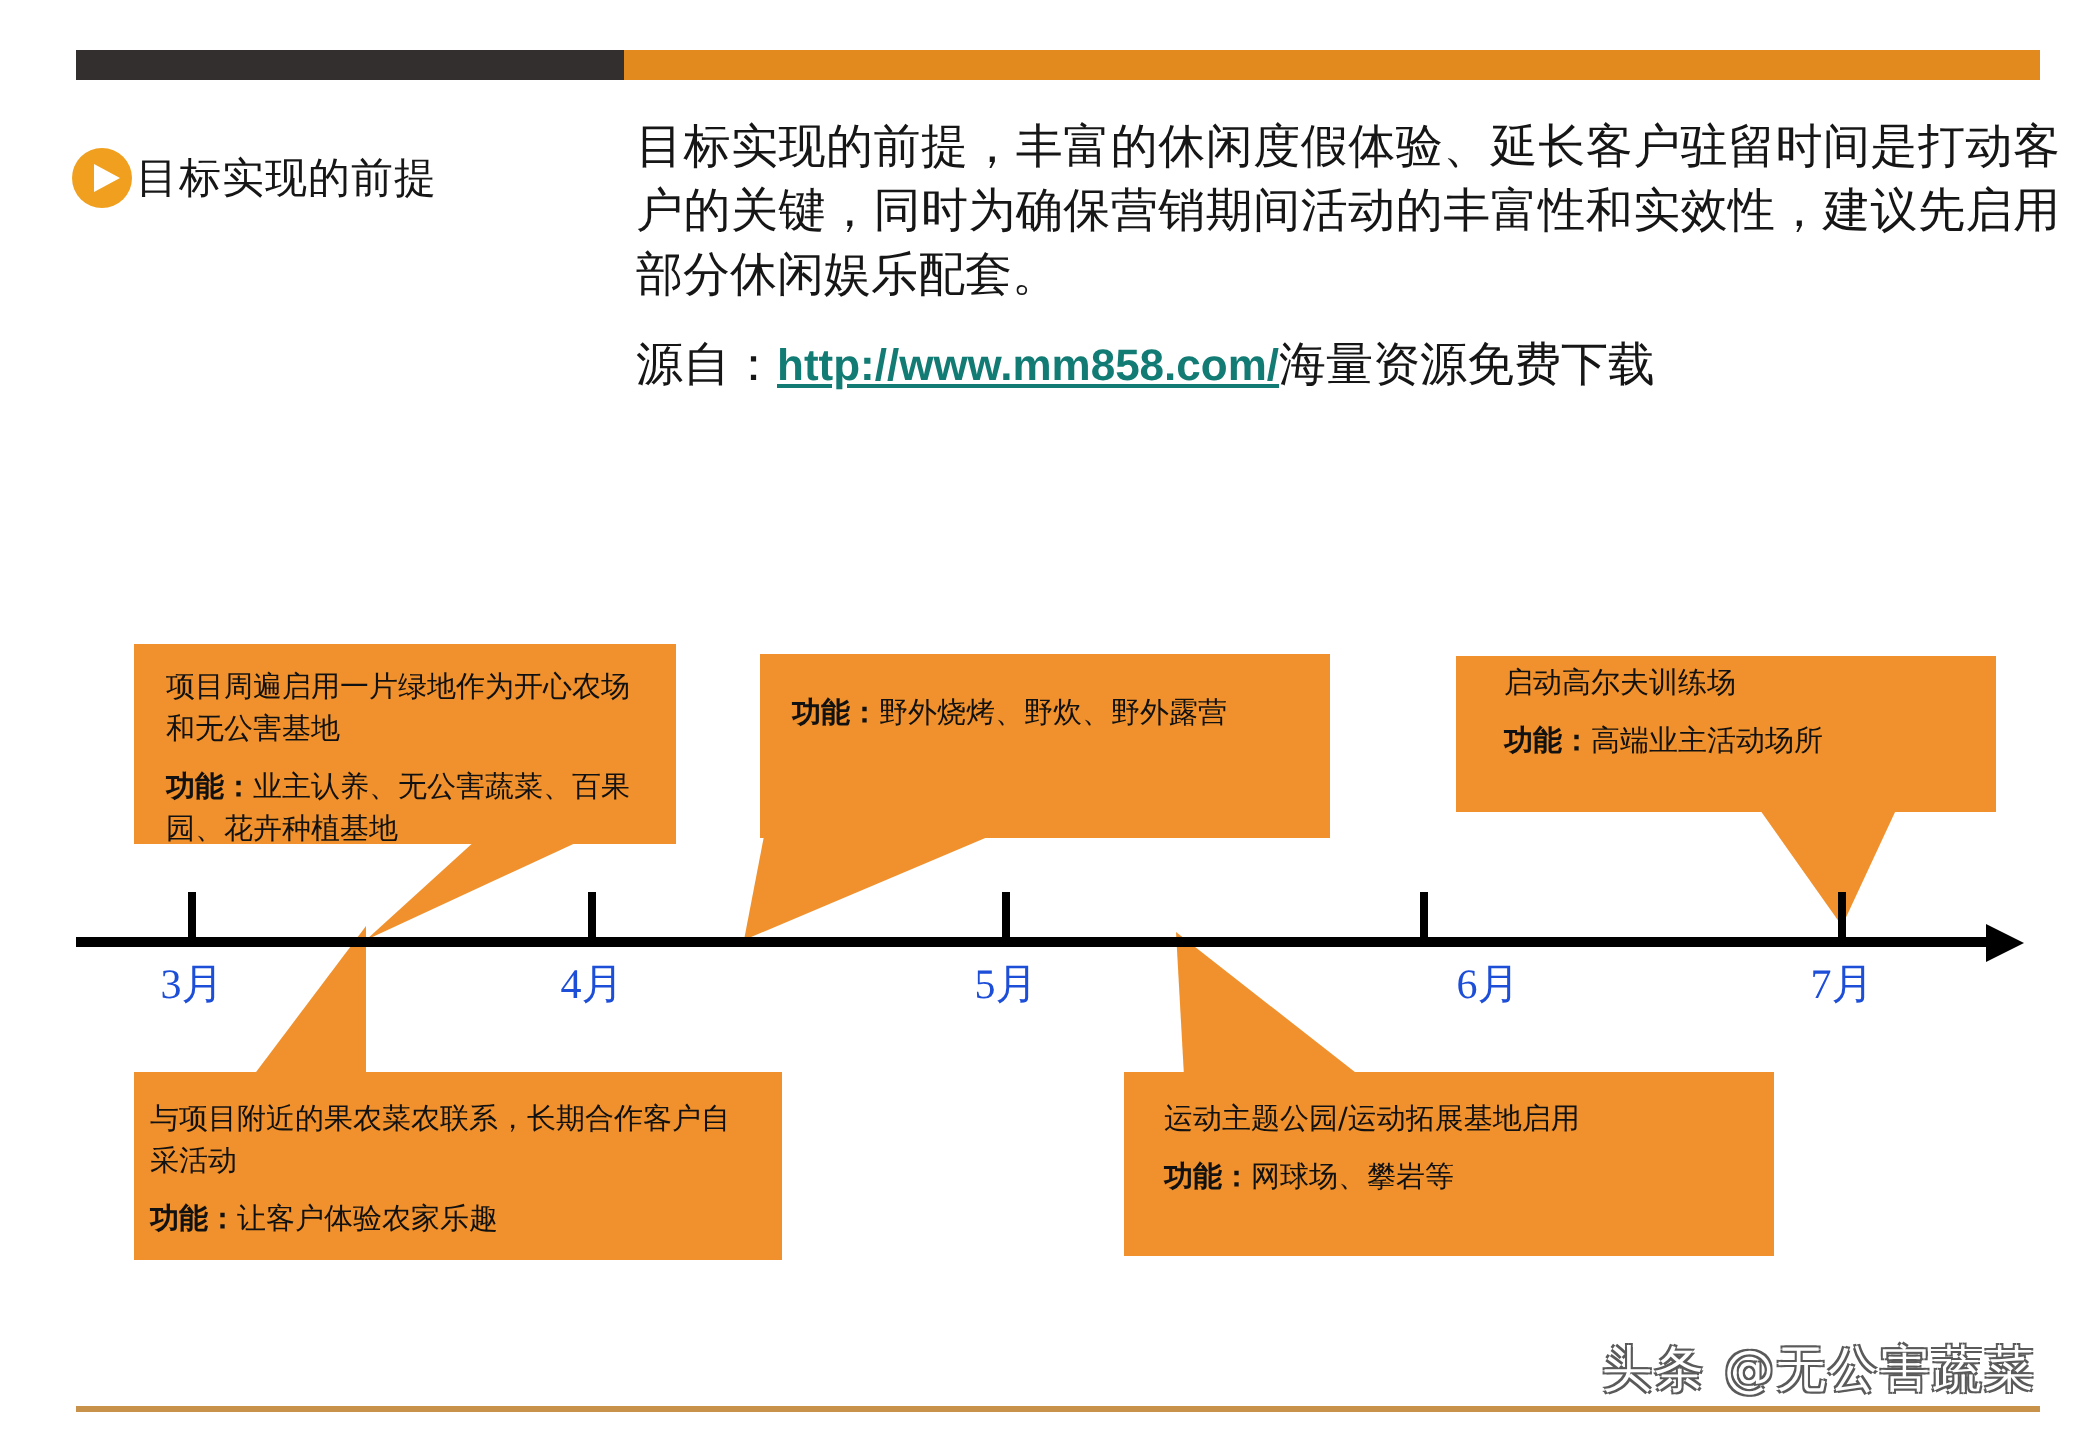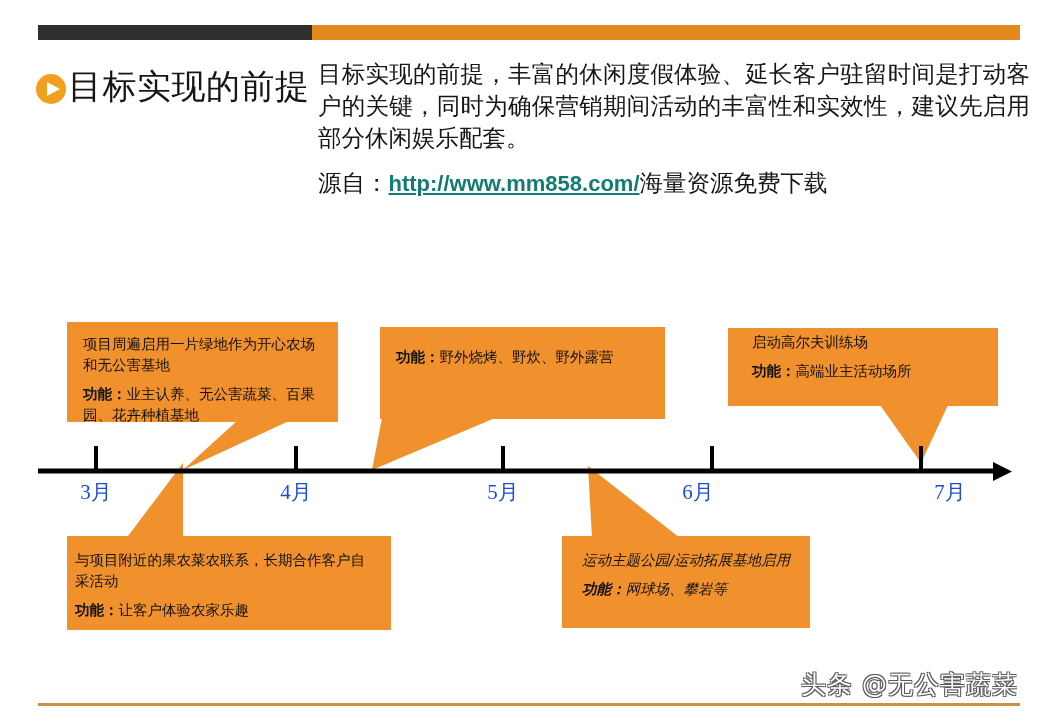--- a/index.html
+++ b/index.html
@@ -60,26 +60,26 @@
   #play-badge::after {
     content: "";
     position: absolute;
     left: 11px;
     top: 8px;
     border-left: 13px solid #ffffff;
     border-top: 7px solid transparent;
     border-bottom: 7px solid transparent;
   }
   #header-title {
-    font-size: 34px;
+    font-size: 21px;
     color: #161616;
     letter-spacing: 0.5px;
     line-height: 1;
     white-space: nowrap;
-    font-family: Liberation Mono, monospace;
+    font-family: Liberation Sans, sans-serif;
   }
 
   
   #intro-block {
     position: absolute;
     left: 318px;
     top: 58px;
     width: 712px;
   }
   #intro-paragraph {
@@ -211,41 +211,41 @@
   <line x1="96" y1="446" x2="96" y2="471" stroke="#000000" stroke-width="4"></line>
   <line x1="296" y1="446" x2="296" y2="471" stroke="#000000" stroke-width="4"></line>
   <line x1="503" y1="446" x2="503" y2="471" stroke="#000000" stroke-width="4"></line>
   <line x1="712" y1="446" x2="712" y2="471" stroke="#000000" stroke-width="4"></line>
   <line x1="921" y1="446" x2="921" y2="471" stroke="#000000" stroke-width="4"></line>
 </svg>
 
 <div class="tick-label" style="left:61px;  top:478px;">3月</div>
 <div class="tick-label" style="left:261px; top:478px;">4月</div>
 <div class="tick-label" style="left:468px; top:478px;">5月</div>
-<div class="tick-label" style="left:663px; top:478px;">6月</div>
-<div class="tick-label" style="left:915px; top:478px;">7月</div>
+<div class="tick-label" style="left:709px; top:478px;">6月</div>
+<div class="tick-label" style="left:886px; top:478px;">7月</div>
 
 <div class="callout" style="left:67px; top:322px; width:271px; height:100px;">
   <p>项目周遍启用一片绿地作为开心农场和无公害基地</p>
   <p class="fn"><b>功能：</b><span>业主认养、无公害蔬菜、百果园、花卉种植基地</span></p>
 </div>
 
 <div class="callout" style="left:380px; top:327px; width:285px; height:92px;">
   <p class="fn"><b>功能：</b><span>野外烧烤、野炊、野外露营</span></p>
 </div>
 
 <div class="callout" style="left:728px; top:328px; width:270px; height:78px; padding-left:24px; padding-top:4px;">
   <p>启动高尔夫训练场</p>
   <p class="fn"><b>功能：</b><span>高端业主活动场所</span></p>
 </div>
 
 <div class="callout" style="left:67px; top:536px; width:324px; height:94px; padding-left:8px; padding-top:14px;">
   <p>与项目附近的果农菜农联系，长期合作客户自采活动</p>
   <p class="fn"><b>功能：</b><span>让客户体验农家乐趣</span></p>
 </div>
 
-<div class="callout" style="left:562px; top:536px; width:248px; height:92px; padding-left:20px; padding-top:14px;font-style:italic;">
+<div class="callout" style="left:562px; top:536px; width:325px; height:92px; padding-left:20px; padding-top:14px;">
   <p>运动主题公园/运动拓展基地启用</p>
   <p class="fn"><b>功能：</b><span>网球场、攀岩等</span></p>
 </div>
 
 <div id="watermark">头条 @无公害蔬菜</div>
 <div id="bottom-rule"></div>
 
 </body></html>

